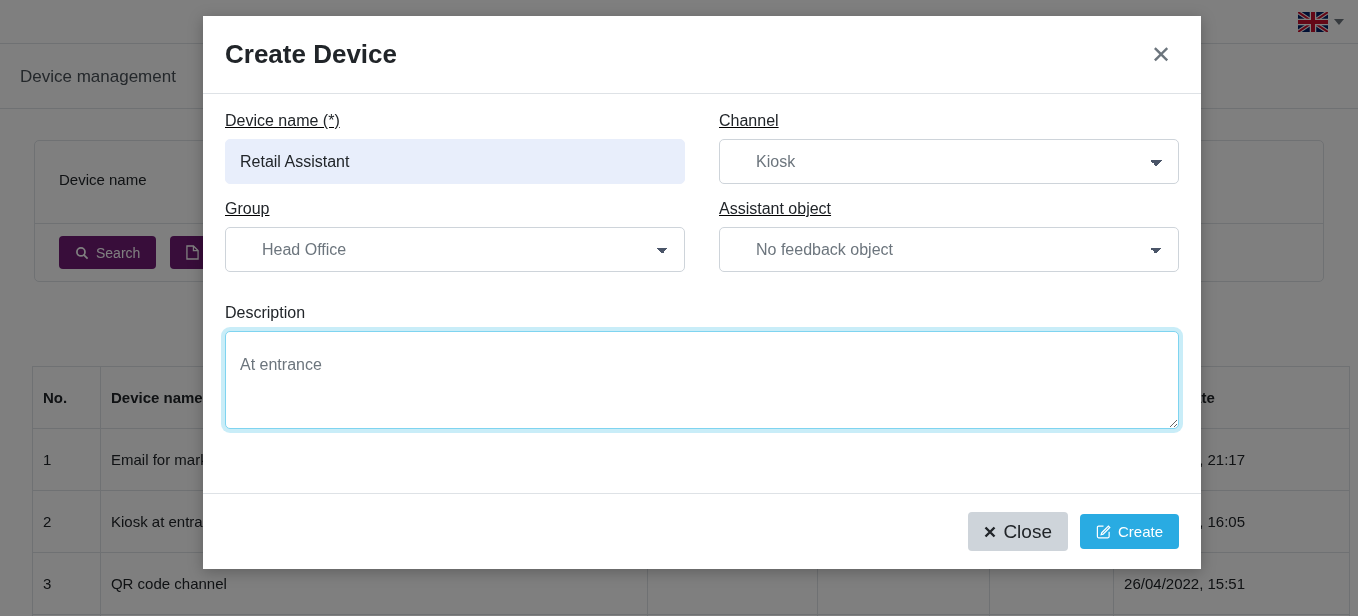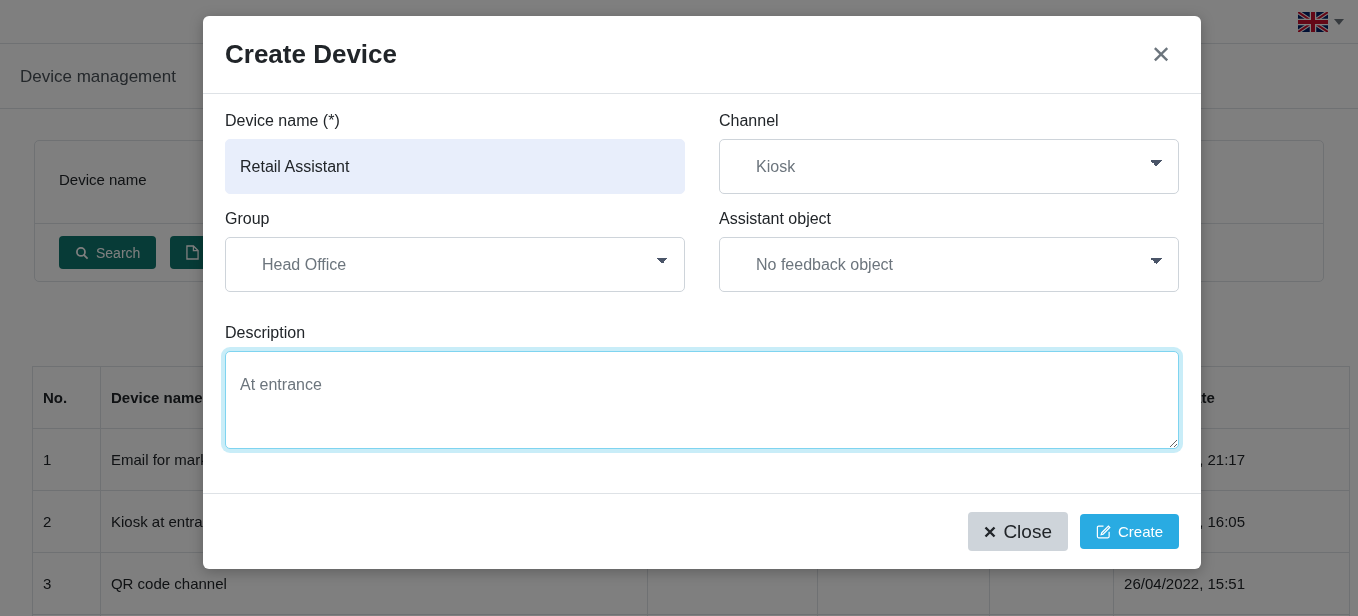--- a/index.html
+++ b/index.html
@@ -46,21 +46,21 @@
   .filter-label { font-size: 15px; color: #212529; }
   .filter-footer {
     border-top: 1px solid #dee2e6; padding: 12px 24px;
     display: flex; gap: 14px;
   }
   .btn {
     display: inline-flex; align-items: center; gap: 7px;
     font-size: 14px; border-radius: 4px; border: none;
     padding: 9px 16px; cursor: pointer; line-height: 1;
   }
-  .btn-teal { background: #0f766e; color: #ffffff; }
+  .btn-teal { background: #701a75; color: #ffffff; }
   .btn svg { display: block; }
 
   table.devices {
     position: absolute; left: 32px; top: 366px; width: 1318px;
     border-collapse: collapse; font-size: 15px;
   }
   table.devices th, table.devices td {
     border: 1px solid #dee2e6;
     padding: 22px 10px;
     text-align: left;
@@ -83,47 +83,47 @@
   #backdrop {
     position: absolute; inset: 0;
     background: rgba(0,0,0,0.5);
   }
 
   
   #modal {
     position: absolute; left: 203px; top: 16px;
     width: 998px; height: 553px;
     background: #ffffff;
-    border-radius: 6px;
+    border-radius: 0;
     box-shadow: 0 3px 14px rgba(0,0,0,0.25);
     display: flex; flex-direction: column;
   }
   .modal-header {
     height: 78px; flex: none;
     border-bottom: 1px solid #dee2e6;
     display: flex; align-items: center; justify-content: space-between;
     padding: 0 22px 0 22px;
   }
   .modal-title { font-size: 26px; font-weight: bold; color: #212529; }
   .modal-close {
     background: none; border: none; cursor: pointer;
     font-size: 24px; line-height: 1; color: #6c757d;
     padding: 4px 8px; font-family: "Liberation Sans", sans-serif;
   }
   .modal-body { flex: 1 1 auto; padding: 18px 22px 0 22px; }
 
-  .grid2 { display: flex; gap: 34px; }
+  .grid2 { display: flex; gap: 34px; text-decoration: underline; }
   .col { flex: 1 1 0; min-width: 0; }
   .fgroup { margin-bottom: 16px; }
   .flabel {
     display: block; font-size: 16px; color: #212529;
     margin-bottom: 9px; font-weight: normal;
   }
   .ctrl {
-    width: 100%; height: 55px;
+    width: 100%; height: 45px;
     font-size: 16px; font-family: "Liberation Sans", sans-serif;
     color: #495057;
     border: 1px solid #ced4da; border-radius: 5px;
     padding: 0 14px;
     background: #ffffff;
     outline: none;
   }
   .ctrl.autofill {
     background: #e8eefb;
     border-color: #e8eefb;

